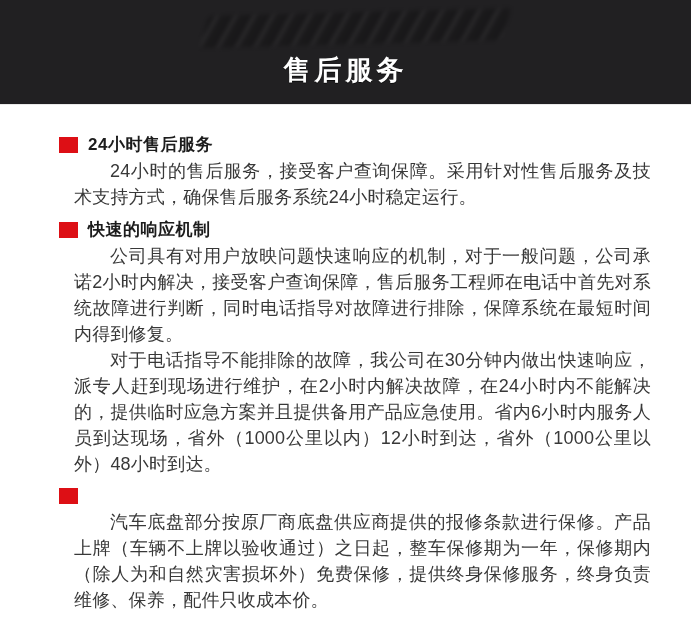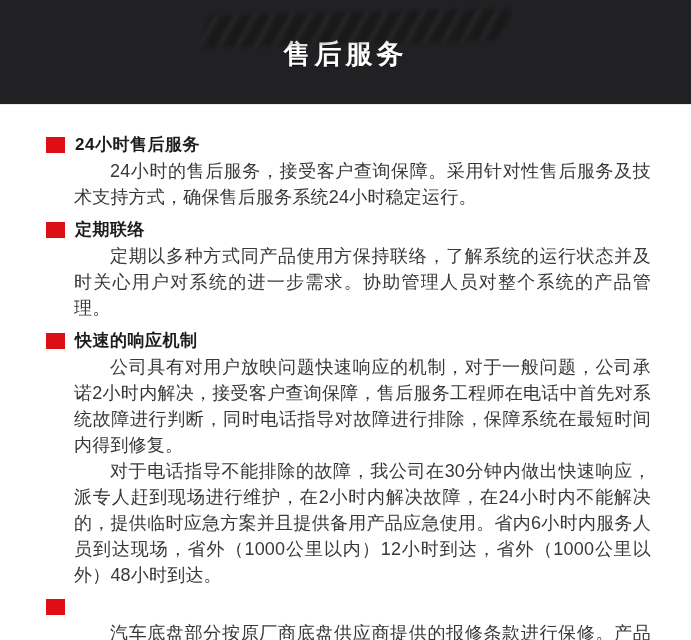--- a/index.html
+++ b/index.html
@@ -24,21 +24,21 @@
     justify-content: center;
     border-bottom: 1px solid #e9e9e9;
     overflow: hidden;
   }
   .page-title {
     color: #ffffff;
     font-size: 27px;
     font-weight: bold;
     letter-spacing: 4px;
     line-height: 1;
-    padding-bottom: 36px;
+    padding-bottom: 20px;
     text-shadow: 0 1px 0 rgba(0,0,0,.6);
   }
   
   .watermark {
     position: absolute;
     top: 12px;
     left: 205px;
     width: 300px;
     height: 32px;
     background: repeating-linear-gradient(
@@ -55,21 +55,21 @@
 
   
   .content {
     padding: 31px 40px 0 46px;
   }
   .section + .section { margin-top: 11px; }
 
   .heading-row {
     display: flex;
     align-items: center;
-    margin: 0 0 5px 0;
+    margin: 0 0 5px 13px;
   }
   .bullet {
     width: 19px;
     height: 16px;
     background: #dd0f15;
     margin-right: 10px;
     flex: 0 0 auto;
   }
   .heading-text {
     font-size: 17px;
@@ -104,27 +104,20 @@
   <div class="content">
 
     <div class="section">
       <div class="heading-row">
         <span class="bullet" style="background: rgb(221, 15, 21);"></span>
         <span class="heading-text">24小时售后服务</span>
       </div>
       <p class="para">24小时的售后服务，接受客户查询保障。采用针对性售后服务及技术支持方式，确保售后服务系统24小时稳定运行。</p>
     </div>
 
-    <div class="section">
-      <div class="heading-row">
-        <span class="bullet" style="background: rgb(221, 15, 21);"></span>
-        <span class="heading-text">定期联络</span>
-      </div>
-      <p class="para">定期以多种方式同产品使用方保持联络，了解系统的运行状态并及时关心用户对系统的进一步需求。协助管理人员对整个系统的产品管理。</p>
-    </div>
 
     <div class="section">
       <div class="heading-row">
         <span class="bullet" style="background: rgb(221, 15, 21);"></span>
         <span class="heading-text">快速的响应机制</span>
       </div>
       <p class="para">公司具有对用户放映问题快速响应的机制，对于一般问题，公司承诺2小时内解决，接受客户查询保障，售后服务工程师在电话中首先对系统故障进行判断，同时电话指导对故障进行排除，保障系统在最短时间内得到修复。</p>
       <p class="para">对于电话指导不能排除的故障，我公司在30分钟内做出快速响应，派专人赶到现场进行维护，在2小时内解决故障，在24小时内不能解决的，提供临时应急方案并且提供备用产品应急使用。省内6小时内服务人员到达现场，省外（1000公里以内）12小时到达，省外（1000公里以外）48小时到达。</p>
     </div>
 

